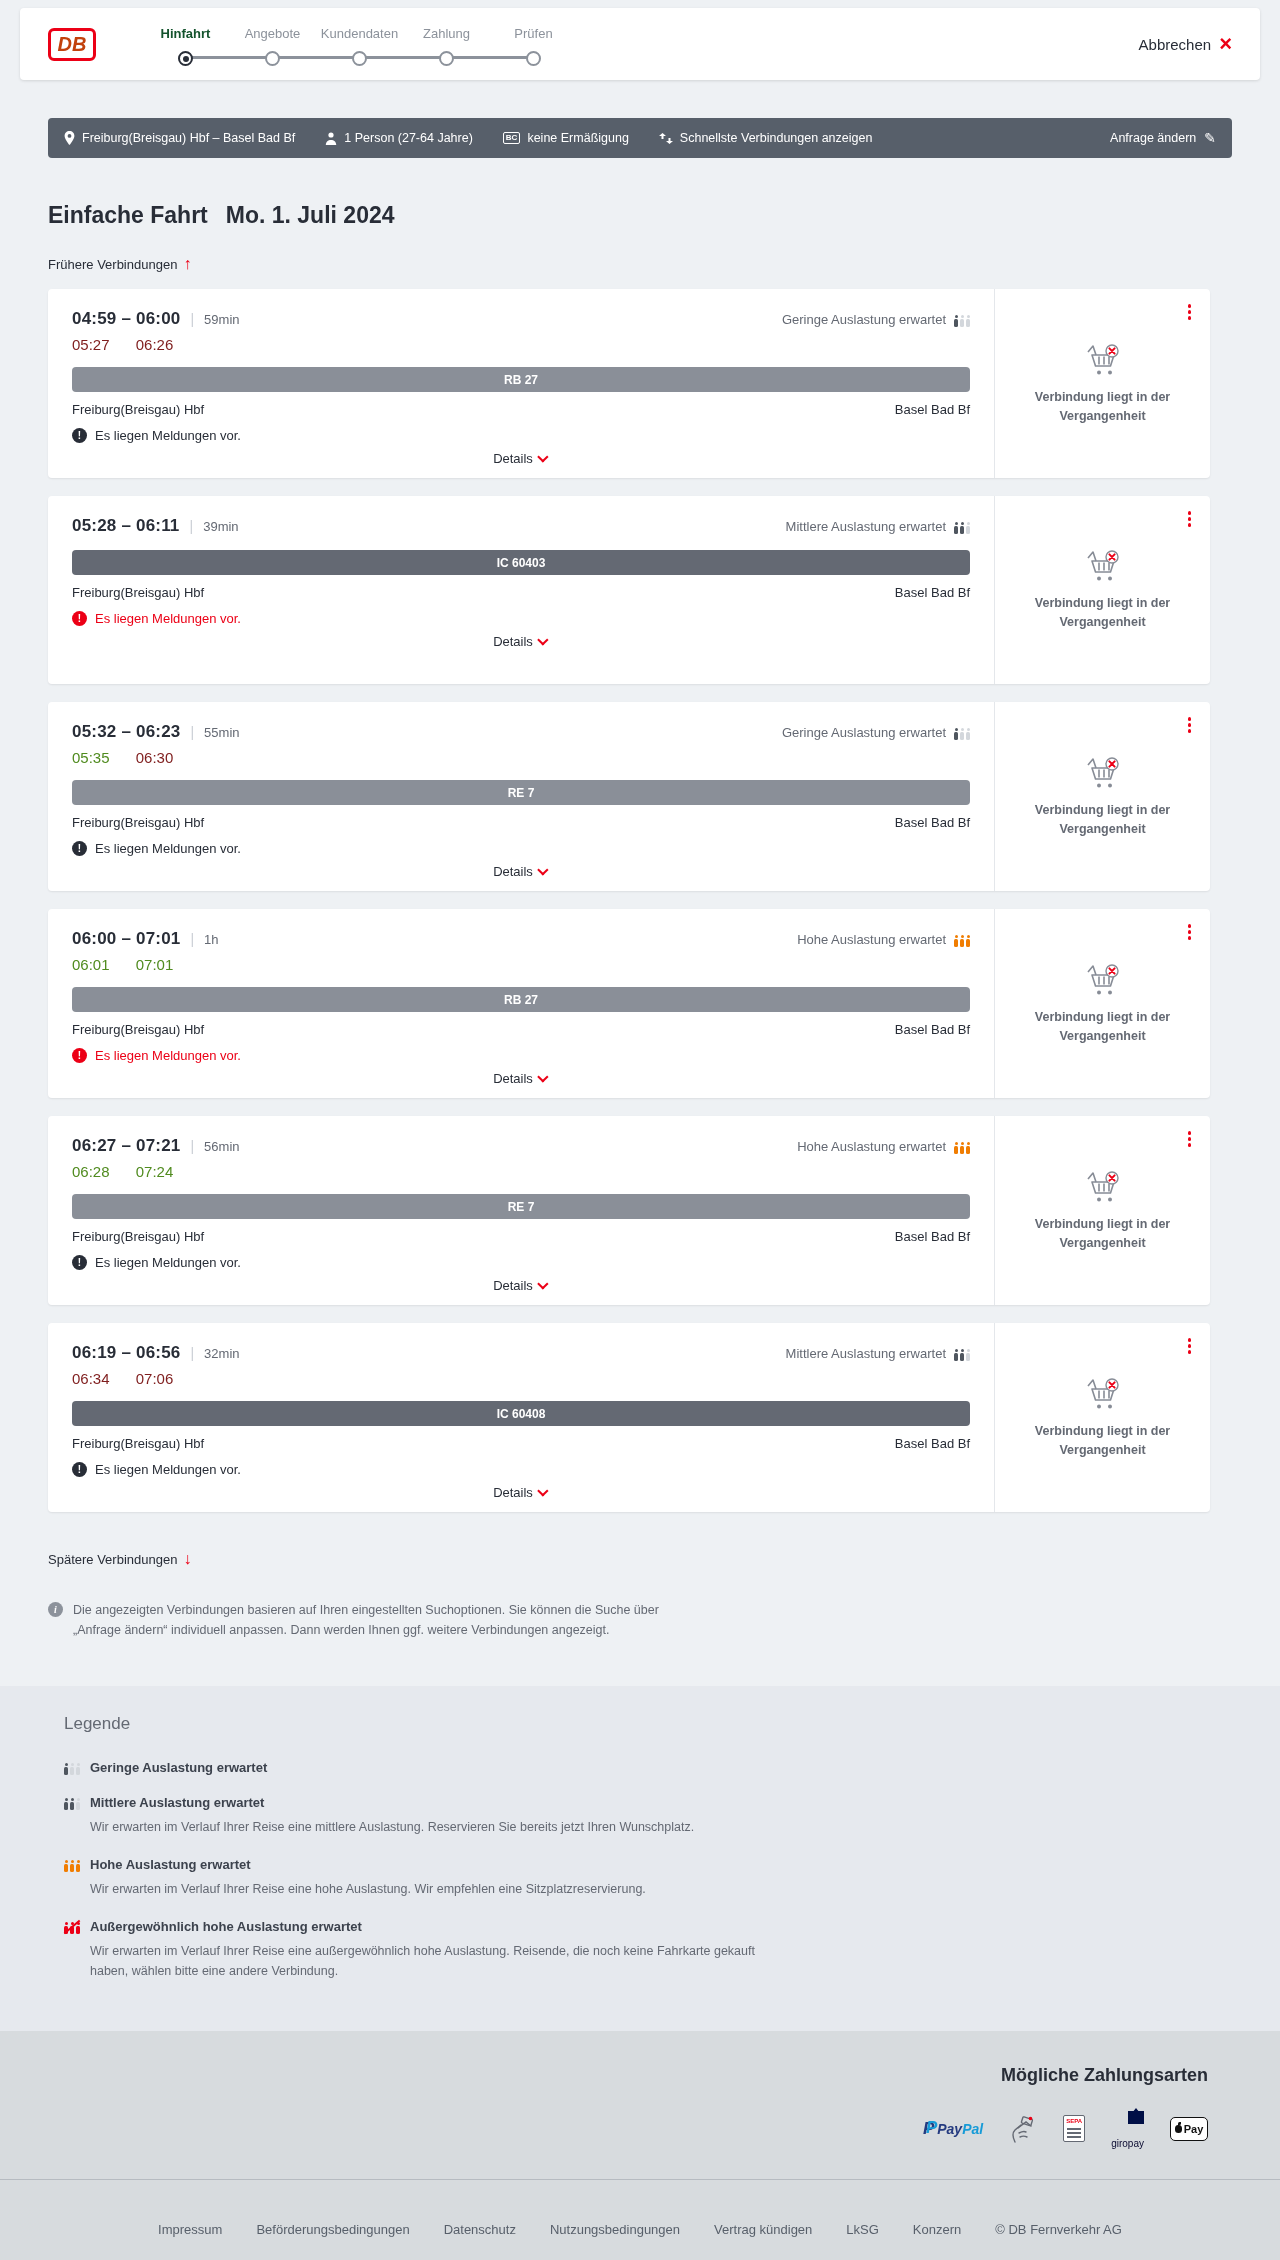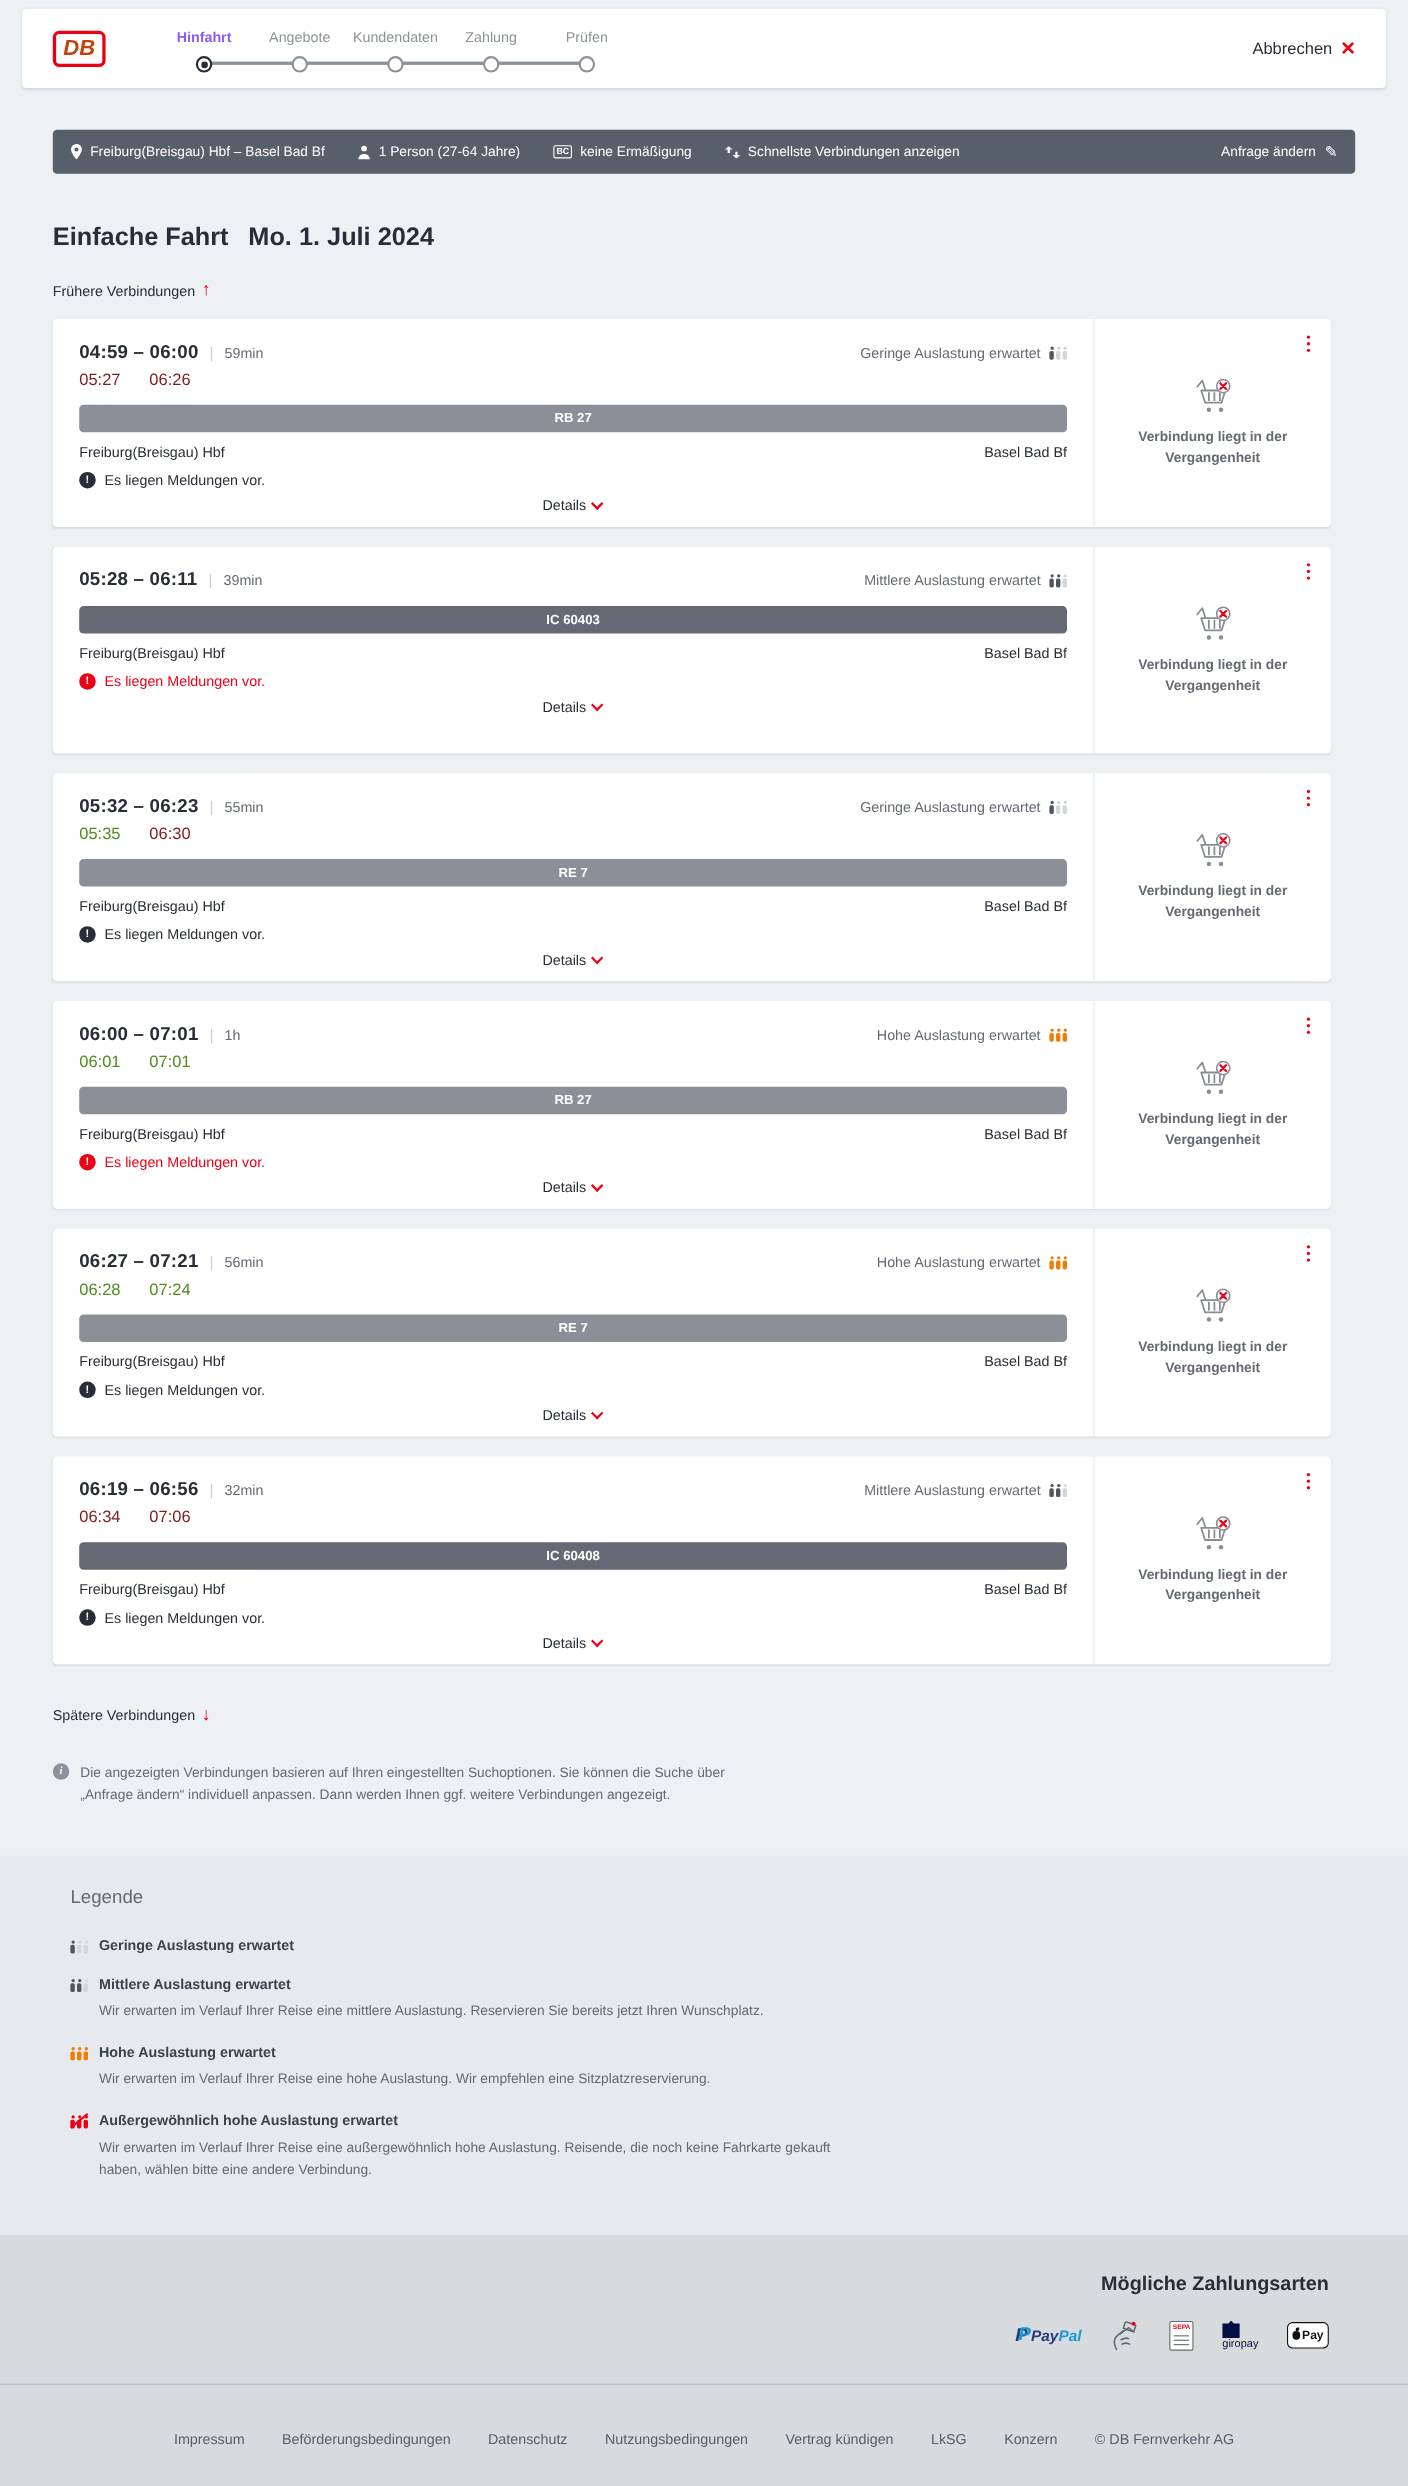--- a/index.html
+++ b/index.html
@@ -20,21 +20,21 @@
   .db-logo {
     width:48px; height:33px; border:3px solid #ec0016; border-radius:6px;
     color:#c2410c; font-weight:bold; font-size:20px; font-style:italic;
     display:flex; align-items:center; justify-content:center; letter-spacing:0; flex:none;
   }
   .stepper { display:flex; position:relative; margin-left:46px; padding-top:4px; }
   .stepper .rail { position:absolute; height:3px; background:#8c929b; bottom:7px; left:43px; right:43px; }
   .step { width:87px; text-align:center; position:relative; cursor:pointer; }
   .step .lbl { font-size:13px; color:#8c929b; margin-bottom:10px; white-space:nowrap; }
   .step .dot { width:15px; height:15px; border-radius:50%; background:#fff; border:2px solid #8c929b; margin:0 auto; position:relative; z-index:1; }
-  .step.active .lbl { color:#8b5cf6; font-weight:bold; }
+  .step.active .lbl { color:#14532d; font-weight:bold; }
   .step.active .dot { border-color:#282d37; }
   .step.active .dot::after { content:""; position:absolute; inset:2.5px; border-radius:50%; background:#282d37; }
   .cancel { margin-left:auto; display:flex; align-items:center; gap:8px; font-size:15px; color:#282d37; cursor:pointer; }
   .xicon { color:#ec0016; font-size:22px; font-weight:bold; line-height:1; }
 
   
   .sbar {
     width:1184px; margin:38px auto 0; background:#575f6a; border-radius:4px;
     height:40px; display:flex; align-items:center; gap:30px; padding:0 16px;
     color:#fff; font-size:12.5px;
@@ -118,21 +118,21 @@
   .payment { background:#d7dbde; padding:34px 0 30px; }
   .payment-inner { width:1184px; margin:0 auto; text-align:right; padding-right:24px; }
   .payment h2 { font-size:18px; font-weight:bold; color:#282d37; }
   .payicons { margin-top:22px; display:flex; justify-content:flex-end; align-items:center; gap:26px; }
   .paypal { display:flex; align-items:center; gap:3px; font-style:italic; font-weight:bold; font-size:14px; }
   .pp-mark { color:#253b80; position:relative; font-size:17px; }
   .pp-mark::after { content:"P"; position:absolute; left:3px; top:-1px; color:#179bd7; }
   .pp-pay { color:#253b80; } .pp-pal { color:#179bd7; }
   .sepa-doc { width:22px; height:27px; background:#fff; border:1px solid #646973; border-radius:2px; position:relative; font-size:6px; font-weight:bold; color:#ec0016; text-align:center; padding-top:2px; }
   .sepa-doc::after { content:""; position:absolute; left:3px; top:12px; width:14px; height:1.5px; background:#646973; box-shadow:0 4px 0 #646973, 0 8px 0 #646973; }
-  .giropay { display:flex; flex-direction:column; align-items:flex-start; gap:0; }
+  .giropay { display:flex; flex-direction:column; align-items:flex-end; gap:14px; }
   .giro-ic { width:16px; height:16px; background:#000f46; clip-path:polygon(50% 0,65% 18%,100% 18%,100% 100%,0 100%,0 18%,35% 18%); }
   .giro-txt { font-size:10px; color:#0a0a30; }
   .applepay { width:38px; height:24px; border:1.5px solid #111; border-radius:5px; background:#fff; display:flex; align-items:center; justify-content:center; gap:2px; font-size:11px; font-weight:bold; color:#111; }
   .apple { width:7px; height:8px; background:#111; border-radius:45% 45% 48% 48%; position:relative; }
   .apple::before { content:""; position:absolute; top:-3px; left:3px; width:3px; height:3px; background:#111; border-radius:50% 0; }
 
   
   .footer { background:#d7dbde; border-top:1px solid #b6bbc1; flex:1; padding-top:42px; }
   .flinks { display:flex; justify-content:center; gap:34px; font-size:13px; color:#575f6a; flex-wrap:nowrap; }
 </style>

